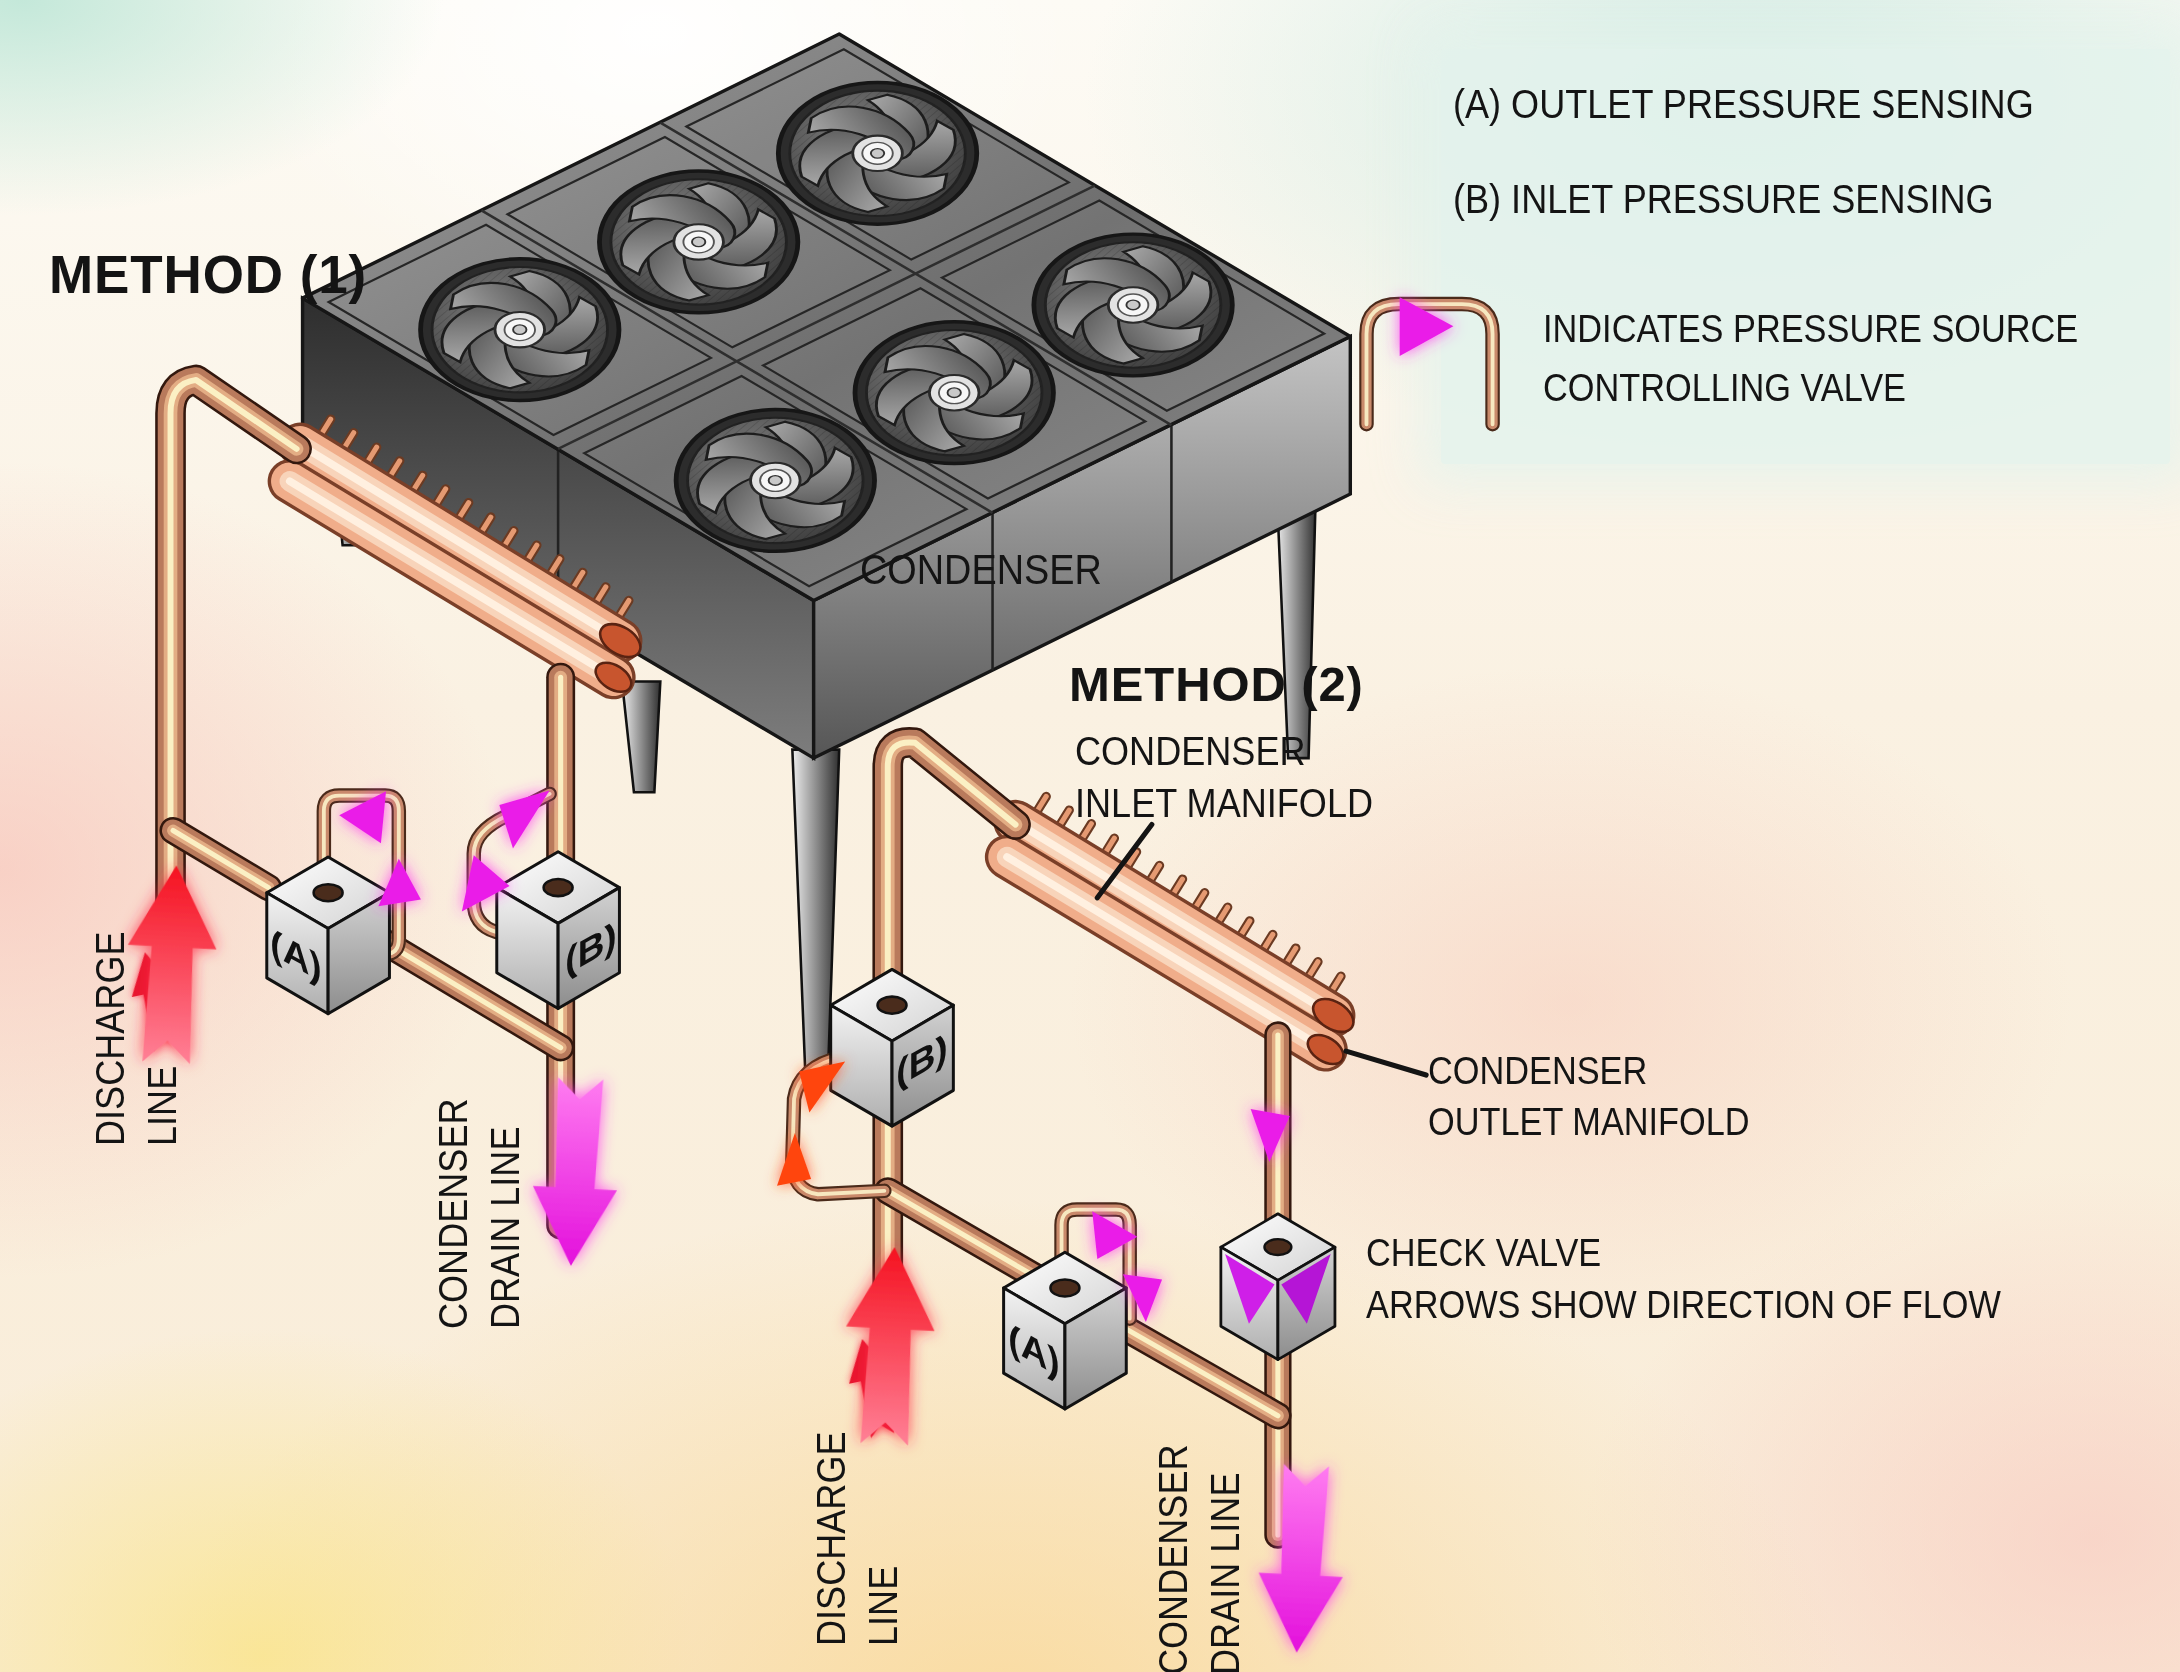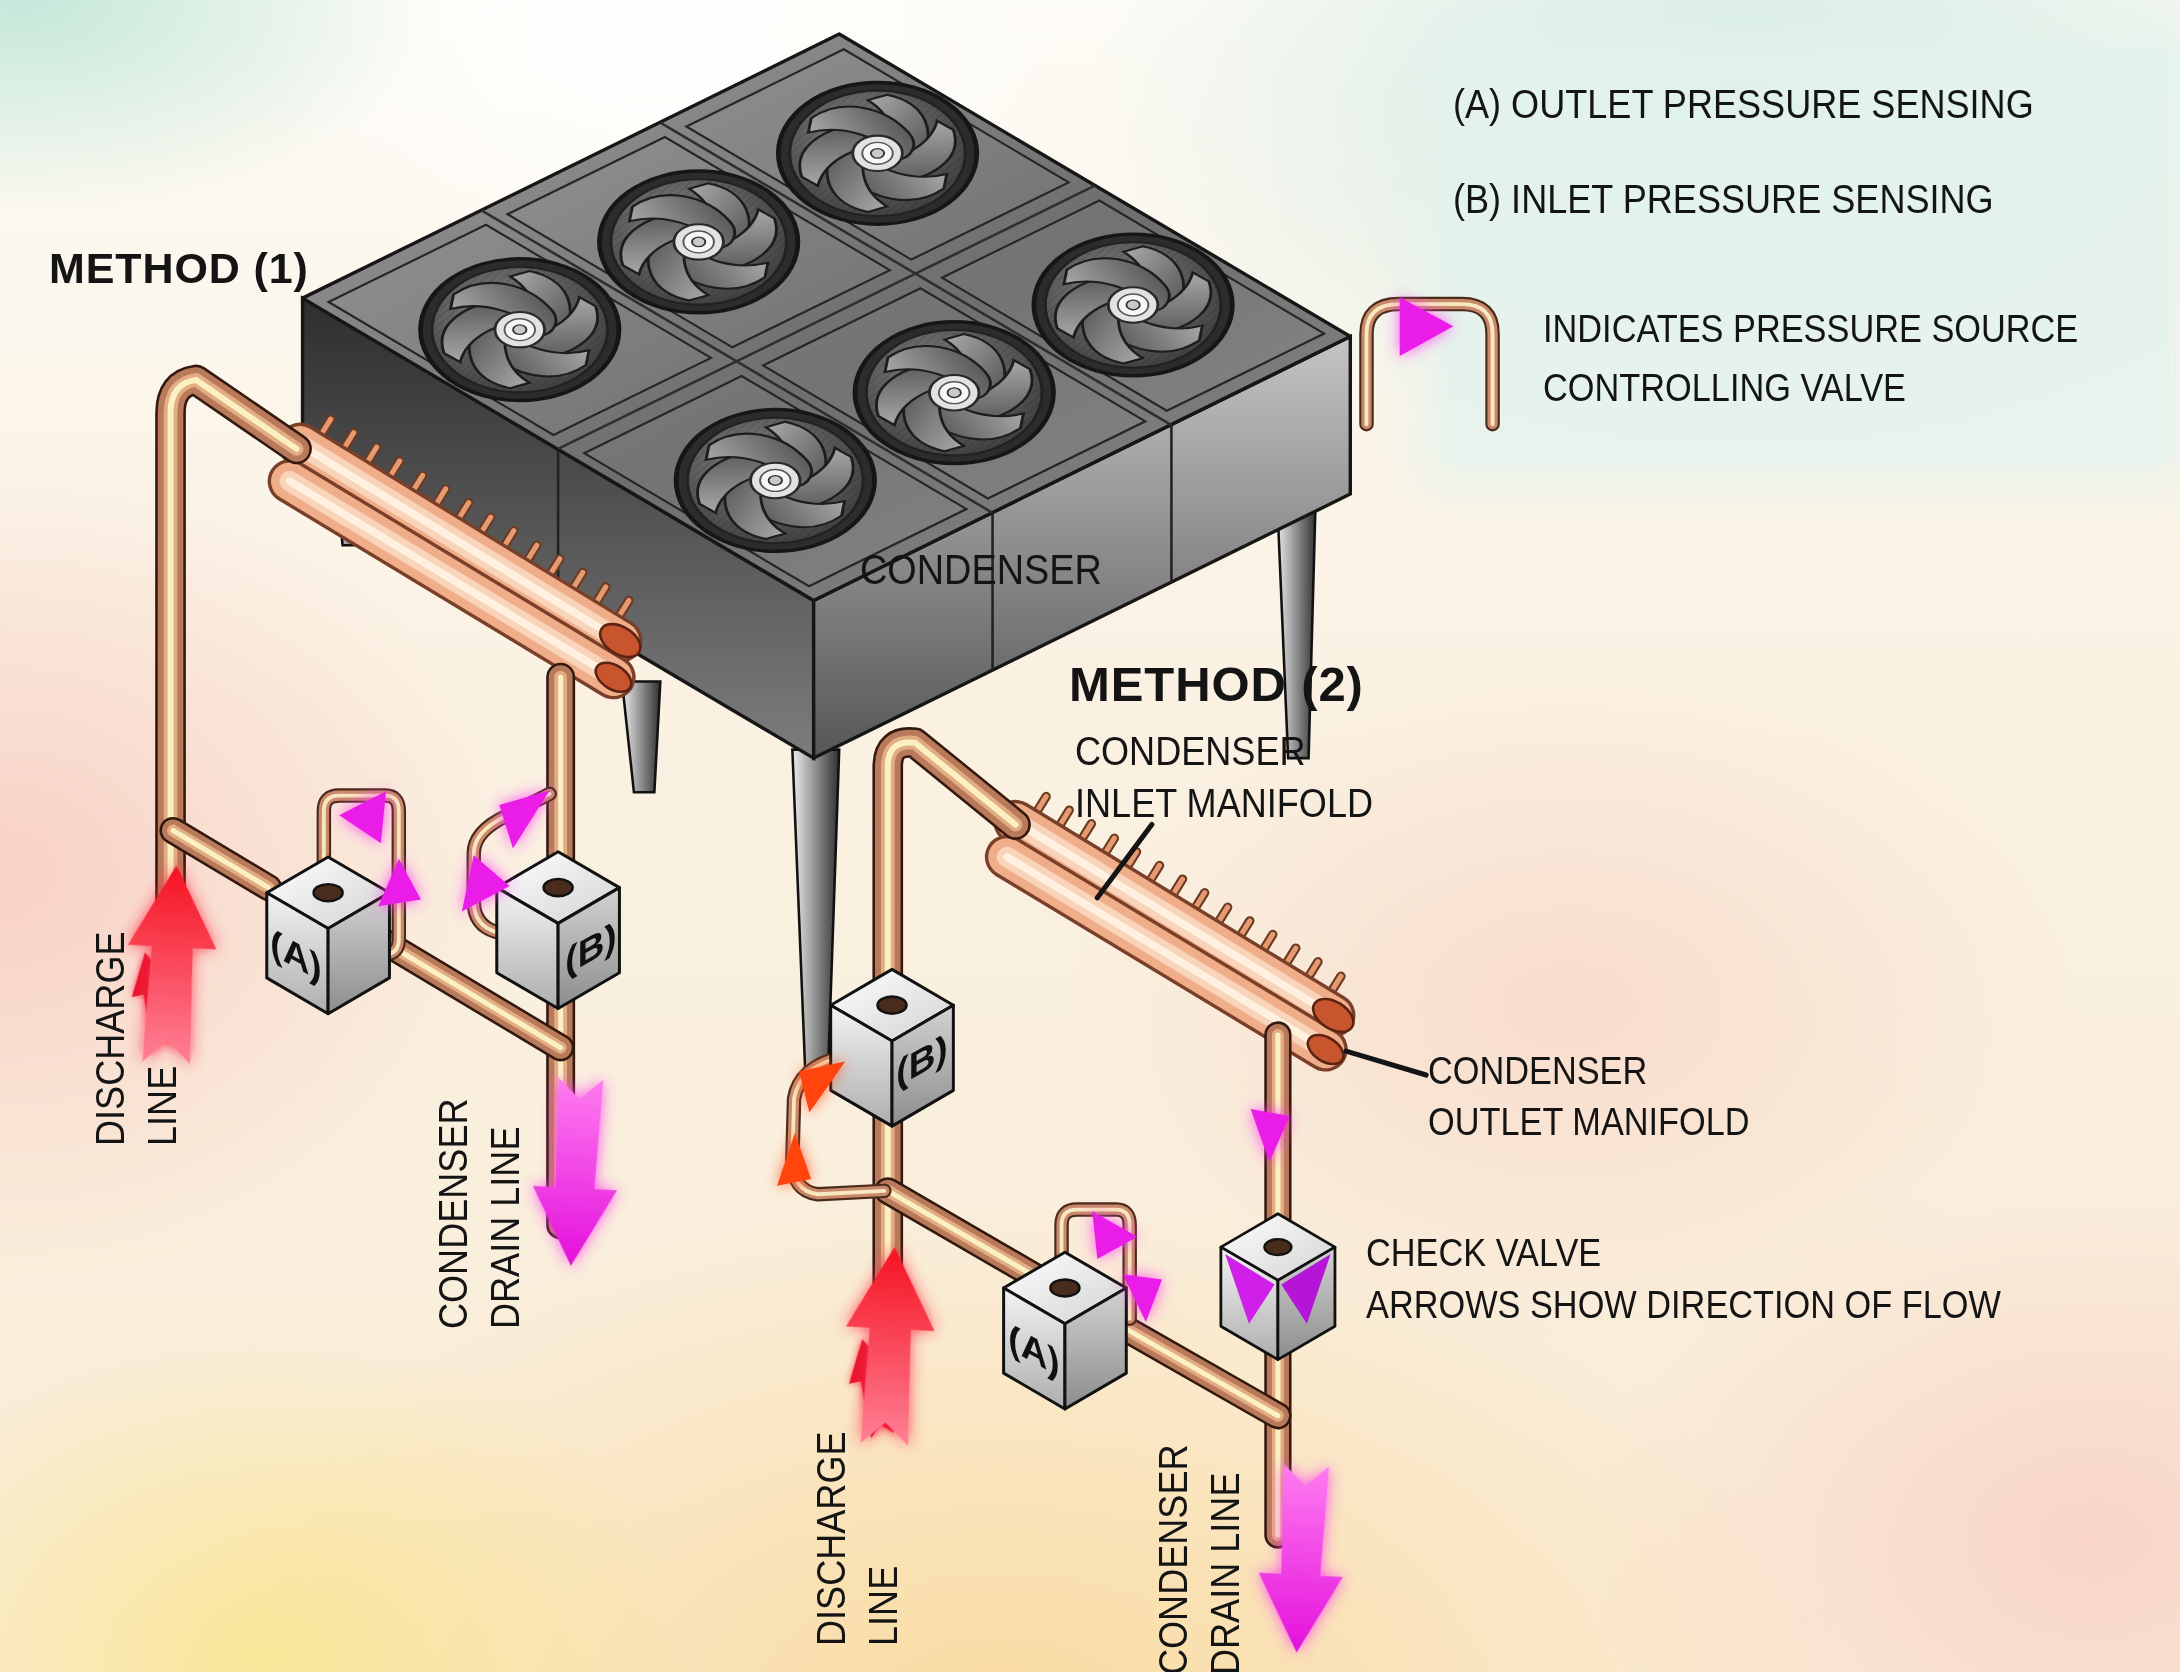--- a/index.html
+++ b/index.html
@@ -297,21 +297,21 @@
     <path d="M1674,1262 L1580,1234" stroke="#141414" stroke-width="6" stroke-linecap="round"></path>
 
     <g fill="none" stroke-linecap="round">
       <path d="M1604,498 L1604,392 Q1604,357 1642,357 L1716,357 Q1752,357 1752,392 L1752,498" stroke="#4a2a1a" stroke-width="17"></path>
       <path d="M1604,498 L1604,392 Q1604,357 1642,357 L1716,357 Q1752,357 1752,392 L1752,498" stroke="#c98a6b" stroke-width="12"></path>
       <path d="M1604,498 L1604,392 Q1604,357 1642,357 L1716,357 Q1752,357 1752,392 L1752,498" stroke="#f7e8c0" stroke-width="4.5"></path>
       <polygon points="1706,383 1643,349 1643,418" fill="#ea1fe8" filter="url(#gM)" stroke="none"></polygon>
     </g>
   </svg>
 
-  <div class="lbl title" style="left:49px;top:244px;font-size:43px;">METHOD (1)</div>
+  <div class="lbl title" style="left:49px;top:244px;font-size:53px;">METHOD (1)</div>
   <div class="lbl title" style="left:1069px;top:656px;font-size:49px;">METHOD (2)</div>
 
   <div class="lbl h" style="left:860px;top:545px;font-size:43px;">CONDENSER</div>
   <div class="lbl h" style="left:1075px;top:725px;font-size:41px;line-height:1.28;">CONDENSER
 INLET MANIFOLD</div>
   <div class="lbl h" style="left:1428px;top:1046px;font-size:39px;line-height:1.30;">CONDENSER
 OUTLET MANIFOLD</div>
   <div class="lbl h" style="left:1366px;top:1227px;font-size:39px;line-height:1.33;">CHECK VALVE
 ARROWS SHOW DIRECTION OF FLOW</div>
 

